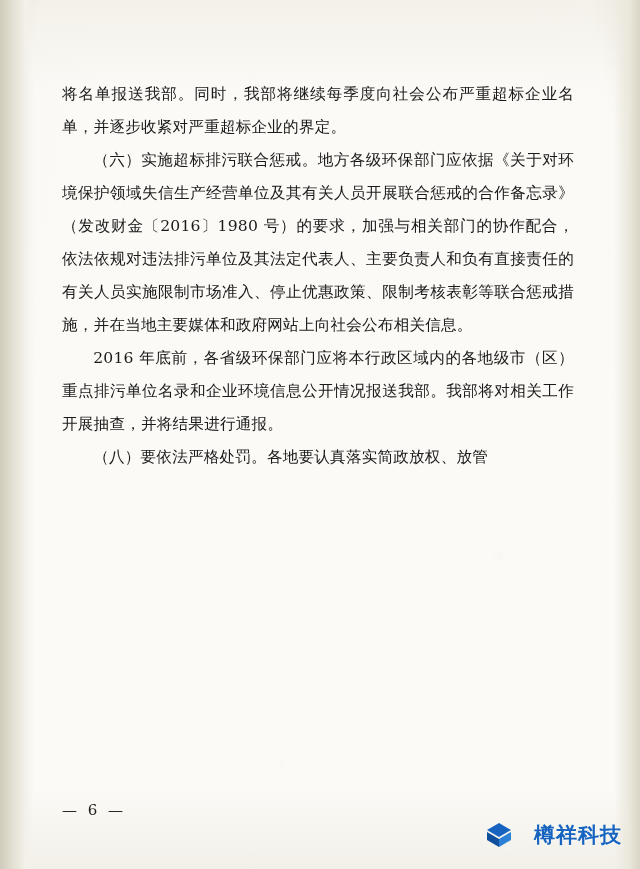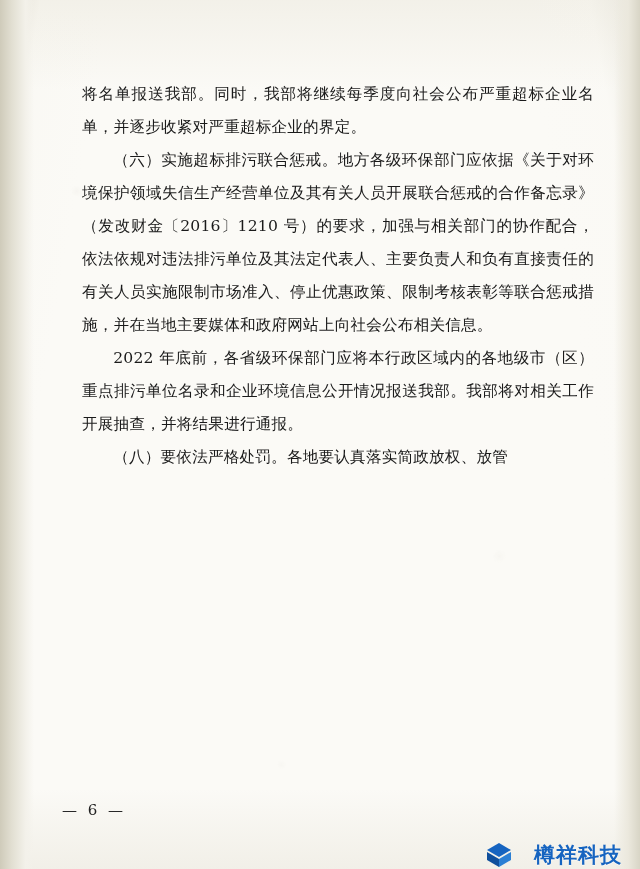--- a/index.html
+++ b/index.html
@@ -43,21 +43,20 @@
     right: 0; top: 0;
     width: 26px; height: 869px;
     background: linear-gradient(270deg, #d8d5c6 0%, #ebe8dd 45%, rgba(255,255,255,0) 100%);
     pointer-events: none;
   }
   .content {
     position: absolute;
     left: 62px;
     top: 78px;
     width: 512px;
-    margin-left: 20px;
   }
   .para {
     font-size: 15.6px;
     line-height: 33px;
     color: #1a1a1a;
     text-align: justify;
     text-justify: inter-ideograph;
     letter-spacing: 0.2px;
     margin: 0 0 0 0;
     font-family: "DejaVu Serif", "Liberation Serif", serif;
@@ -77,21 +76,21 @@
   }
   .page-num {
     font-size: 15px;
     color: #222;
     letter-spacing: 3px;
     font-family: "DejaVu Serif", "Liberation Serif", serif;
   }
   .watermark {
     position: absolute;
     right: 18px;
-    bottom: 0;
+    bottom: 20px;
     display: flex;
     gap: 21px;
   }
   .wm-logo {
     width: 28px;
     height: 28px;
     position: relative;
     flex: 0 0 auto;
   }
   .wm-text {
@@ -117,22 +116,22 @@
 <body>
 
 <div class="page">
   <div class="paper-tint"></div>
   <div class="left-edge"></div>
   <div class="right-edge"></div>
   <div class="scan-noise"></div>
 
   <div class="content">
     <p class="para">将名单报送我部。同时，我部将继续每季度向社会公布严重超标企业名单，并逐步收紧对严重超标企业的界定。</p>
-    <p class="para indent">（六）实施超标排污联合惩戒。地方各级环保部门应依据《关于对环境保护领域失信生产经营单位及其有关人员开展联合惩戒的合作备忘录》（发改财金〔2016〕1210 号）的要求，加强与相关部门的协作配合，依法依规对违法排污单位及其法定代表人、主要负责人和负有直接责任的有关人员实施限制市场准入、停止优惠政策、限制考核表彰等联合惩戒措施，并在当地主要媒体和政府网站上向社会公布相关信息。</p>
-    <p class="para indent">2022 年底前，各省级环保部门应将本行政区域内的各地级市（区）重点排污单位名录和企业环境信息公开情况报送我部。我部将对相关工作开展抽查，并将结果进行通报。</p>
+    <p class="para indent">（六）实施超标排污联合惩戒。地方各级环保部门应依据《关于对环境保护领域失信生产经营单位及其有关人员开展联合惩戒的合作备忘录》（发改财金〔2016〕1980 号）的要求，加强与相关部门的协作配合，依法依规对违法排污单位及其法定代表人、主要负责人和负有直接责任的有关人员实施限制市场准入、停止优惠政策、限制考核表彰等联合惩戒措施，并在当地主要媒体和政府网站上向社会公布相关信息。</p>
+    <p class="para indent">2016 年底前，各省级环保部门应将本行政区域内的各地级市（区）重点排污单位名录和企业环境信息公开情况报送我部。我部将对相关工作开展抽查，并将结果进行通报。</p>
     <p class="para indent">（八）要依法严格处罚。各地要认真落实简政放权、放管</p>
   </div>
 
   <div class="footer">
     <span class="page-num">— 6 —</span>
   </div>
 
   <div class="watermark">
     <span class="wm-logo">
       <svg width="28" height="28" viewBox="0 0 28 28" xmlns="http://www.w3.org/2000/svg">

